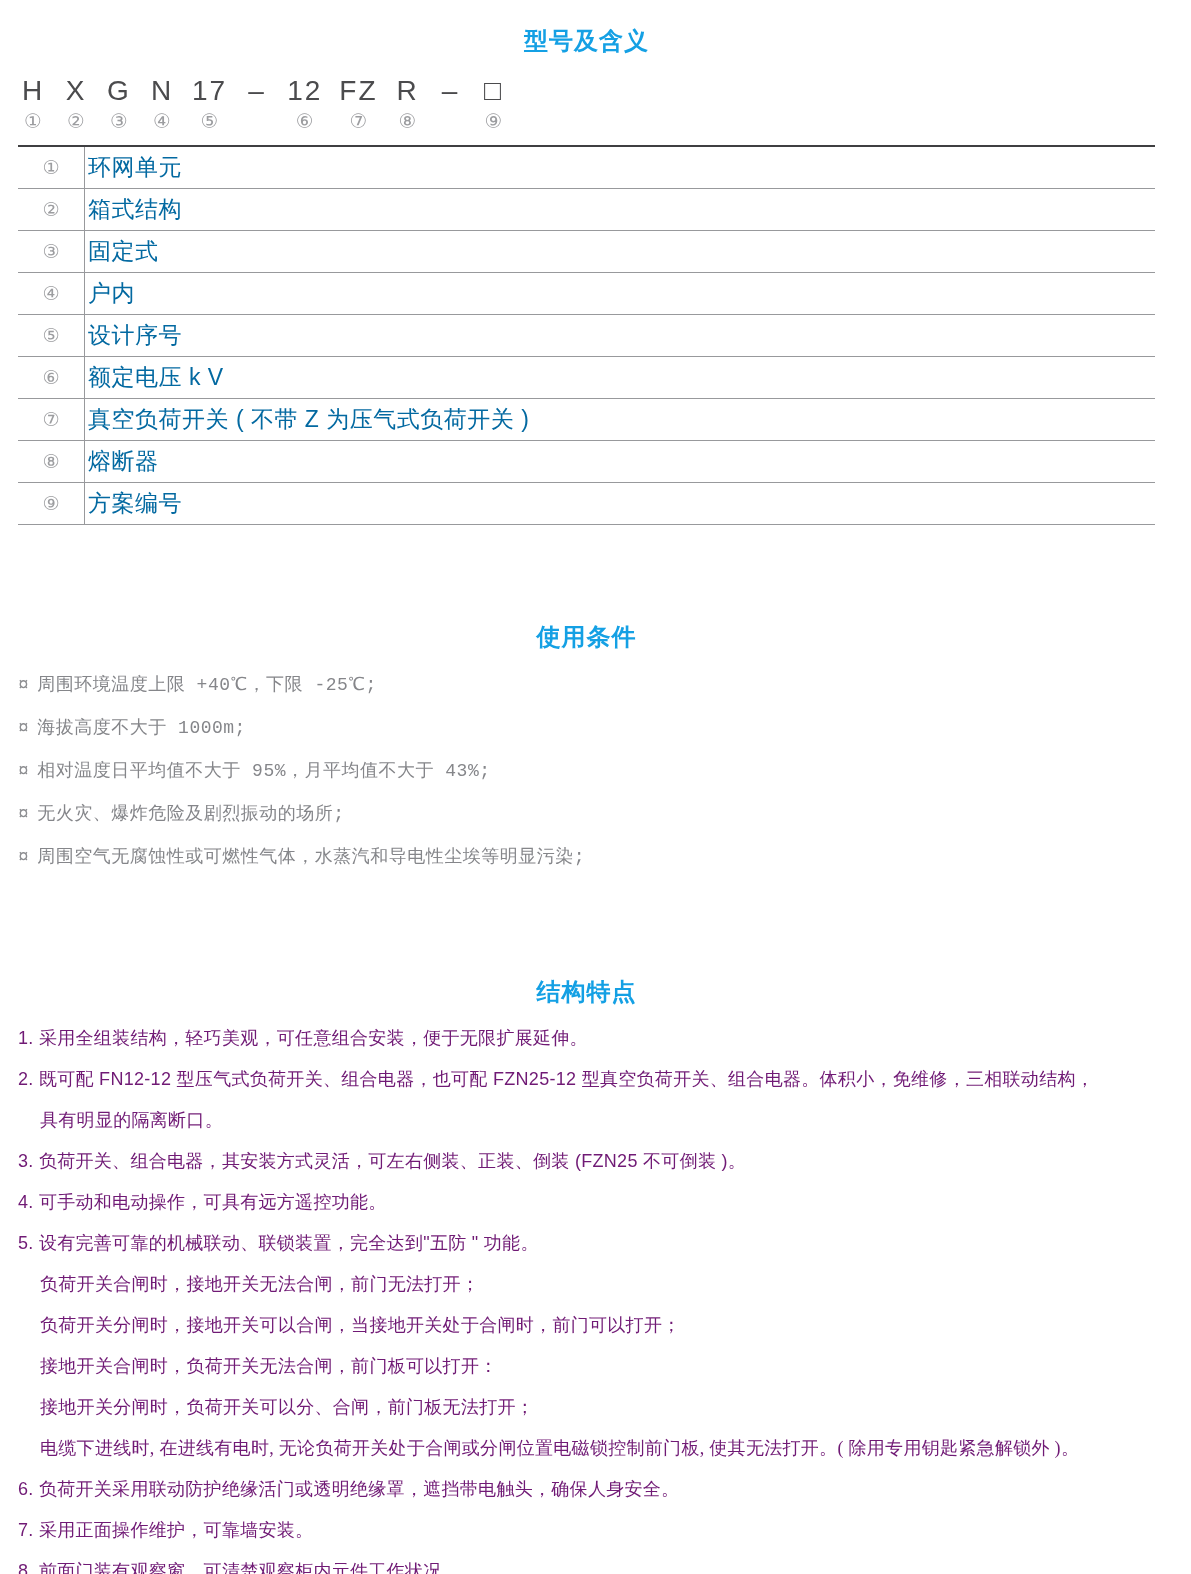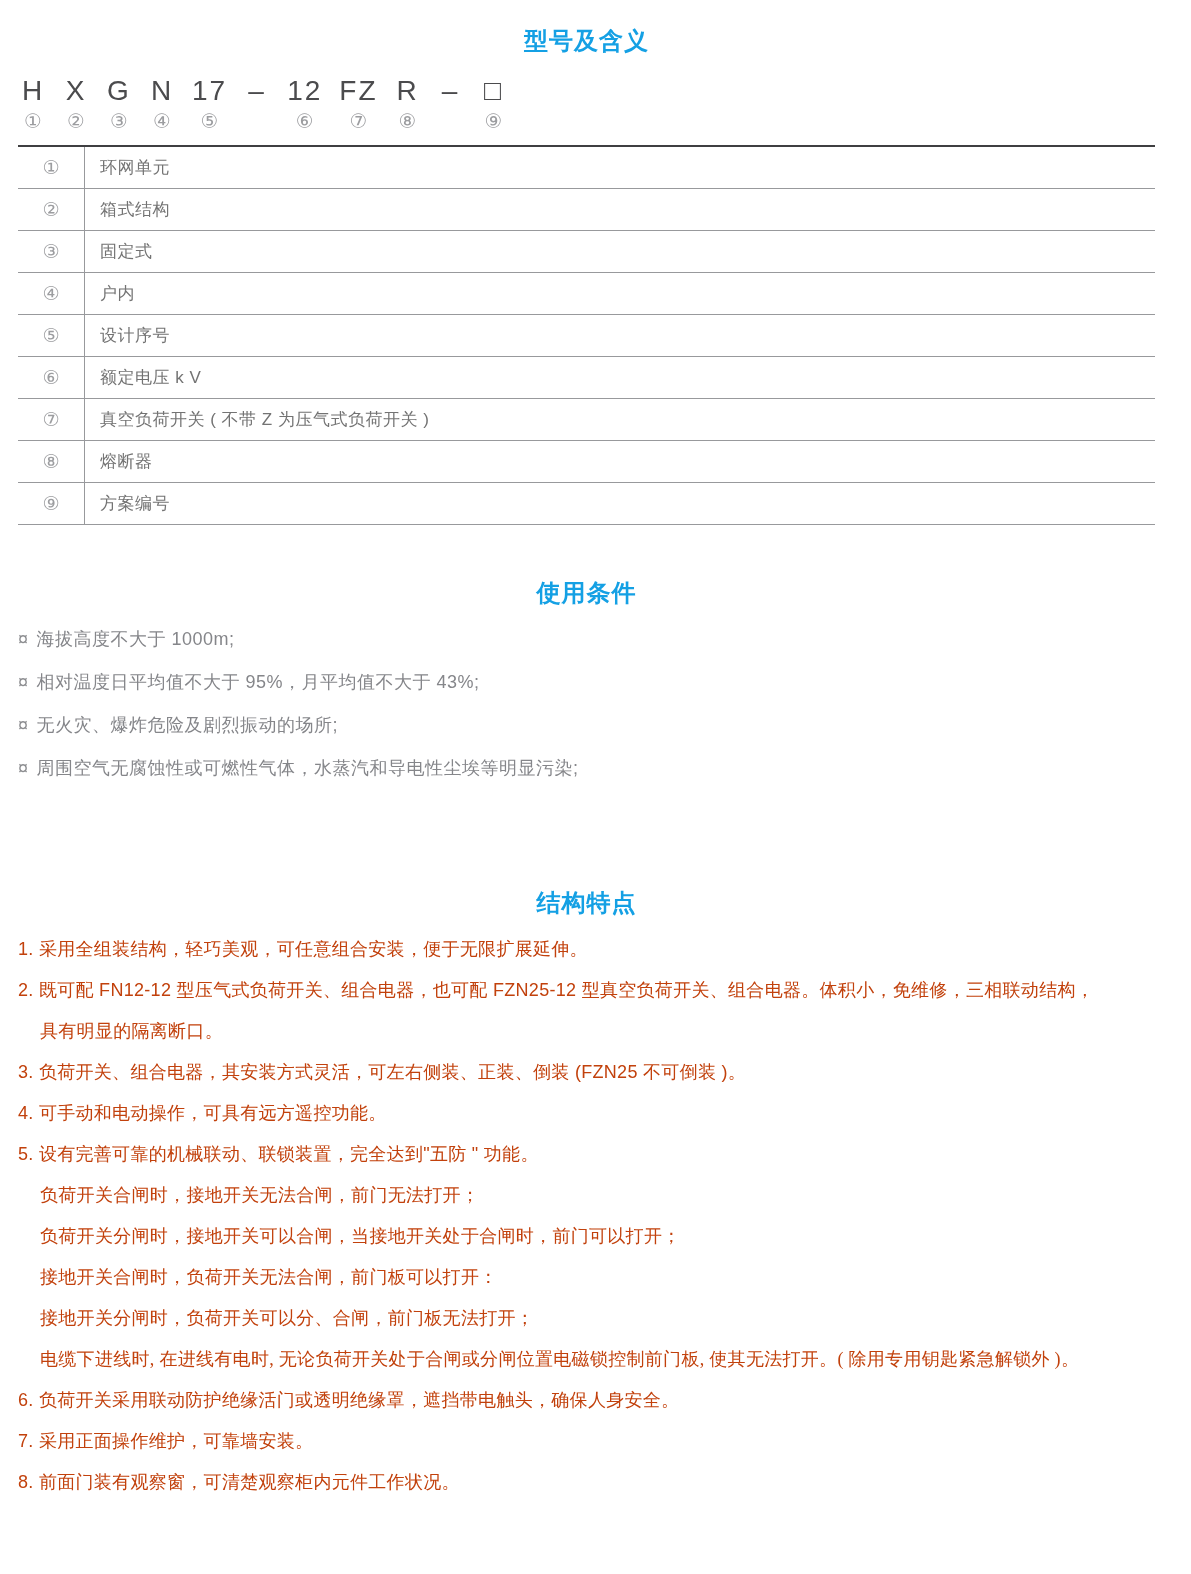--- a/index.html
+++ b/index.html
@@ -66,45 +66,45 @@
   table.meaning tr:last-child { border-bottom: none; }
   td.cell-num {
     width: 64px;
     text-align: center;
     vertical-align: middle;
     color: #9c9da0;
     font-size: 19px;
     border-right: 1px solid #98999c;
   }
   td.cell-desc {
-    padding-left: 15px;
+    padding-left: 3px;
     vertical-align: middle;
-    color: #737373;
-    font-size: 17px;
+    color: #0369a1;
+    font-size: 23px;
     letter-spacing: 0.5px;
   }
   
-  .conditions { margin-top: 55px; }
+  .conditions { margin-top: 101px; font-family: Liberation Mono, monospace; }
   .cond-line {
     height: 43px;
     line-height: 43px;
     color: #85868a;
     font-size: 18px;
     white-space: nowrap;
     letter-spacing: 0.5px;
   }
   .cond-lines { margin-top: 12px; }
   .cond-bullet { margin-right: 8px; color: #8c8d90; }
   
   .features { margin-top: 100px; }
   .feat-lines { margin-top: 12px; }
   .feat-line {
     height: 41px;
     line-height: 41px;
-    color: #c2410c;
+    color: #701a75;
     font-size: 18px;
     white-space: nowrap;
     letter-spacing: 0.3px;
   }
   .feat-line.ind { padding-left: 22px; font-family: Liberation Serif, serif; }
 </style>
 </head>
 <body>
 
 <div class="page">
@@ -195,20 +195,23 @@
     <tr>
       <td class="cell-num">⑨</td>
       <td class="cell-desc">方案编号</td>
     </tr>
   </tbody>
     </table>
 
   <div class="conditions">
     <h2 class="sec-title">使用条件</h2>
     <div class="cond-lines">
+      <div class="cond-line">
+        <span class="cond-bullet">¤</span><span>周围环境温度上限 +40℃，下限 -25℃;</span>
+      </div>
       <div class="cond-line">
         <span class="cond-bullet">¤</span><span>海拔高度不大于 1000m;</span>
       </div>
       <div class="cond-line">
         <span class="cond-bullet">¤</span><span>相对温度日平均值不大于 95%，月平均值不大于 43%;</span>
       </div>
       <div class="cond-line">
         <span class="cond-bullet">¤</span><span>无火灾、爆炸危险及剧烈振动的场所;</span>
       </div>
       <div class="cond-line">

